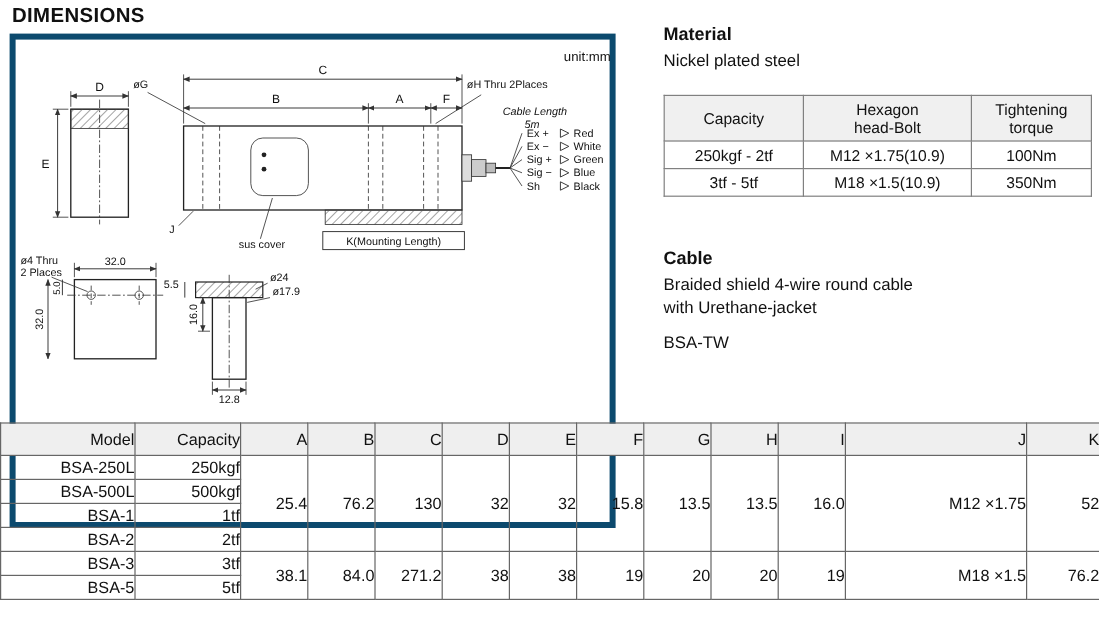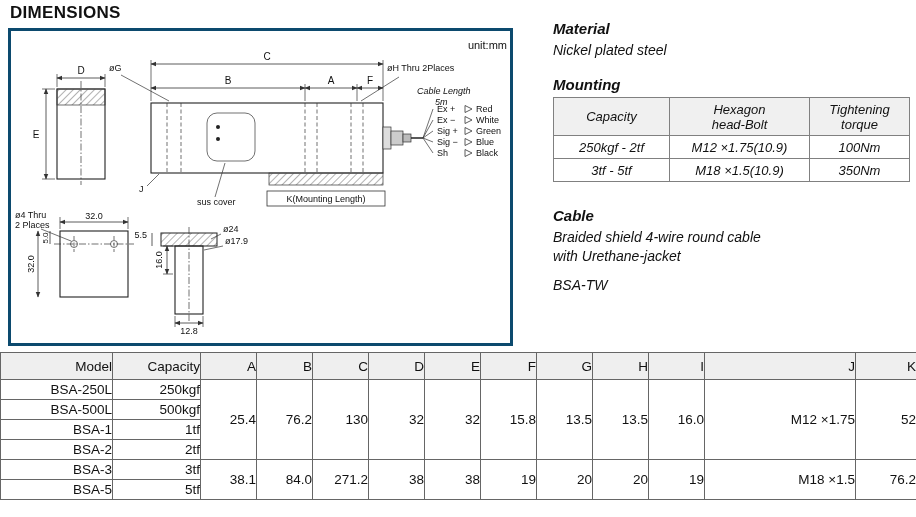--- a/index.html
+++ b/index.html
@@ -3,36 +3,36 @@
 <meta charset="utf-8">
 <style>
   * { margin:0; padding:0; box-sizing:border-box; }
   html,body { width:916px; height:517px; background:#fff; color:#111;
               font-family:"Liberation Sans", sans-serif; }
   .canvas { position:relative; width:916px; height:517px; overflow:hidden; background:#fff; }
 
   .page-title { position:absolute; left:10px; top:3px; font-size:17px; font-weight:bold;
                 letter-spacing:.3px; }
 
-  .drawing-box { position:absolute; left:8px; top:28px; width:505px; height:318px;
-                 border:3px solid #0c4a6e; background:#fff; }
+  .drawing-box { position:absolute; left:8px; top:28px; width:505px; height:412px;
+                 border:5px solid #0c4a6e; background:#fff; }
 
   svg text { font-family:"Liberation Sans", sans-serif; font-size:10px; fill:#111; }
   .t11 { font-size:11px; } .t9 { font-size:9px; } .t8 { font-size:8px; }
   .mid { text-anchor:middle; } .end { text-anchor:end; }
   .ital { font-style:italic; }
   .outline { stroke:#222; stroke-width:1.1; fill:none; }
   .thin { stroke:#333; stroke-width:.7; fill:none; }
   .dim { stroke:#333; stroke-width:.8; fill:none; }
   .dimline { marker-start:url(#arr); marker-end:url(#arr); }
   .dash { stroke:#333; stroke-width:.7; fill:none; stroke-dasharray:4 2.5; }
   .cl { stroke-dasharray:7 2 1.5 2; }
 
   .info-panel { position:absolute; left:553px; top:20px; width:360px; }
-  .info-sec { position:absolute; left:0;font-style:italic; }
+  .info-sec { position:absolute; left:0; }
   .sec-h { font-size:15px; font-weight:bold; margin-bottom:4px; }
   .sec-text { font-size:14px; line-height:1.35; }
   .pre { white-space:pre-line; }
 
   table.mount { border-collapse:collapse; table-layout:fixed; margin-top:3px; }
   table.mount th, table.mount td { border:1px solid #808080; font-size:13px; font-weight:normal;
                                    text-align:center; vertical-align:middle; padding:0 2px; }
   table.mount th { background:#f0f0f0; height:38px; }
   table.mount td { height:23px; }
   .mc1 { width:116px; } .mc2 { width:140px; } .mc3 { width:100px; }
@@ -196,21 +196,20 @@
   </div>
 
   <div class="info-panel">
 
     <div class="info-sec" style="top:0;">
       <div class="sec-h">Material</div>
       <div class="sec-text">Nickel plated steel</div>
     </div>
 
     <div class="info-sec" style="top:56px;">
-      <div class="sec-h">Mounting</div>
       <table class="mount">
         <colgroup>
             <col class="mc1">
             <col class="mc2">
             <col class="mc3">
           </colgroup>
         <thead>
           <tr>
             <th class="pre">Capacity</th>
             <th class="pre">Hexagon

